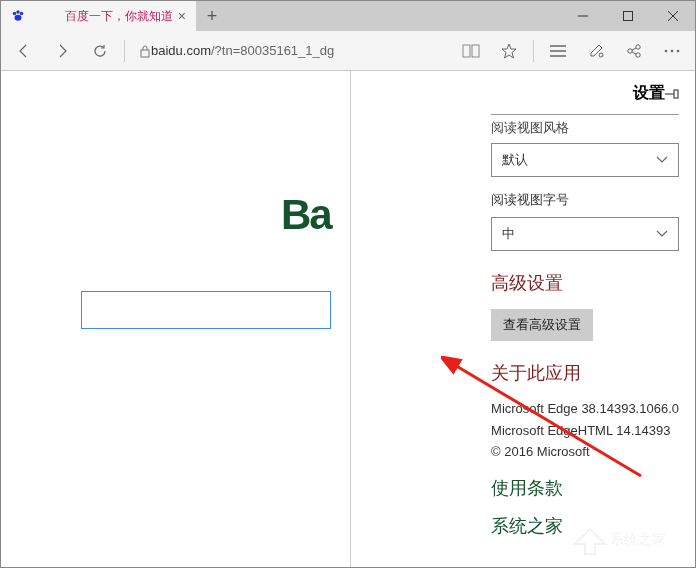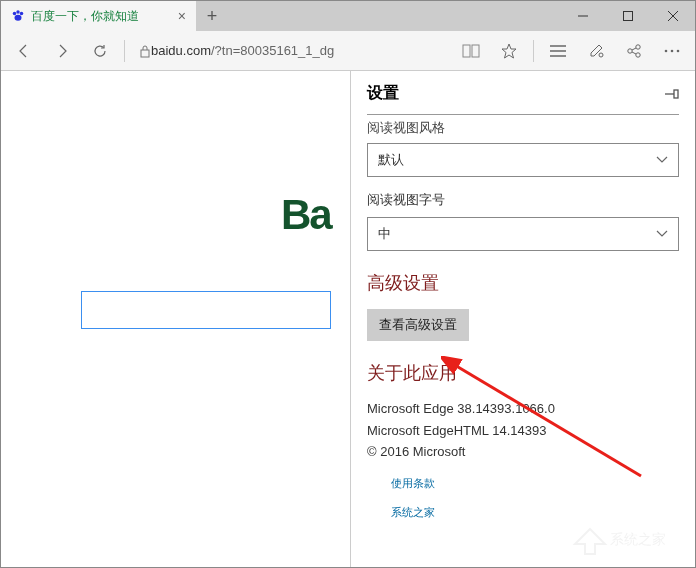--- a/index.html
+++ b/index.html
@@ -1,51 +1,51 @@
 <!DOCTYPE html>
 <html><head>
   <meta charset="utf-8">
   <style>
     * { margin: 0; padding: 0; box-sizing: border-box; font-family: "Microsoft YaHei", "Segoe UI", sans-serif; }
     body { width: 696px; height: 568px; border: 1px solid #888; background: #fff; position: relative; overflow: hidden; }
     
     .titlebar { height: 30px; background: #ccc; display: flex; align-items: stretch; }
     .tab { background: #f5f5f5; width: 195px; display: flex; align-items: center; padding: 0 10px; font-size: 12px; gap: 6px; }
     .tab-icon { width: 14px; height: 14px; }
-    .tab-title { flex: 1; color: #15803d; white-space: nowrap; overflow: hidden; }
+    .tab-title { flex: 1; color: #be185d; white-space: nowrap; overflow: hidden; margin-left: 34px; }
     .tab-close { color: #666; font-size: 14px; cursor: pointer; }
     .new-tab { width: 32px; display: flex; align-items: center; justify-content: center; color: #555; font-size: 18px; }
     .title-spacer { flex: 1; }
     .win-controls { display: flex; }
     .win-btn { width: 45px; display: flex; align-items: center; justify-content: center; color: #333; }
     
     .toolbar { height: 40px; background: #f5f5f5; border-bottom: 1px solid #ccc; display: flex; align-items: center; padding: 0 5px; gap: 2px; }
     .tool-btn { width: 36px; height: 36px; display: flex; align-items: center; justify-content: center; color: #666; }
     .tool-sep { width: 1px; height: 22px; background: #ccc; margin: 0 4px; }
     .url-area { flex: 1; display: flex; align-items: center; padding: 0 8px; font-size: 13px; color: #888; }
     .url-text { color: #666; }
     .url-text .domain { color: #333; }
     
     .content { position: relative; height: calc(100% - 70px); background: #fff; }
     .baidu-logo { position: absolute; left: 280px; top: 120px; font-size: 42px; font-weight: bold; color: #14532d; letter-spacing: -2px; }
     .search-box { position: absolute; left: 80px; top: 220px; width: 250px; height: 38px; border: 1px solid #3b8ff0; background: #fff; }
     
-    .settings-panel { position: absolute; right: 0; top: 0; width: 345px; height: 100%; background: #fff; border-left: 1px solid #ccc; display: flex; flex-direction: column; }
+    .settings-panel { position: absolute; right: 0; top: 0; width: 345px; height: 100%; background: #fff; border-left: 1px solid #ccc; display: flex; flex-direction: column; align-items: flex-end; }
     .settings-header { display: flex; align-items: center; justify-content: space-between; padding: 12px 16px 10px; }
     .settings-title { font-size: 16px; font-weight: 600; color: #000; }
     .pin-btn { color: #555; }
     .settings-body { padding: 0 16px 16px; overflow-y: auto; flex: 1; }
     .section-label-cut { font-size: 13px; color: #444; border-top: 1px solid #999; padding-top: 4px; margin-bottom: 6px; }
     .section-label { font-size: 13px; color: #333; margin: 14px 0 8px; }
     .dropdown { border: 1px solid #888; height: 34px; display: flex; align-items: center; justify-content: space-between; padding: 8px 10px; font-size: 13px; color: #333; background: #fff; }
     .dropdown .chev { color: #666; }
     .section-heading { font-size: 18px; color: #7f1d1d; margin: 20px 0 14px; font-weight: 400; }
     .adv-btn { background: #ccc; border: none; padding: 7px 12px; font-size: 13px; color: #222; cursor: pointer; }
     .about-text { font-size: 13px; color: #333; line-height: 1.5; margin-bottom: 2px; }
-    .link { color: #0369a1; font-size: 11px; display: block; margin-top: 14px; cursor: pointer; margin-left: 24px; }
+    .link { color: #14532d; font-size: 18px; display: block; margin-top: 14px; cursor: pointer; }
     
     .arrow-annotation { position: absolute; left: 440px; top: 285px; pointer-events: none; }
     
     .watermark { position: absolute; right: 10px; bottom: 8px; opacity: 0.12; }
     
     svg { display: block; }
   </style>
 </head>
 <body>
 

